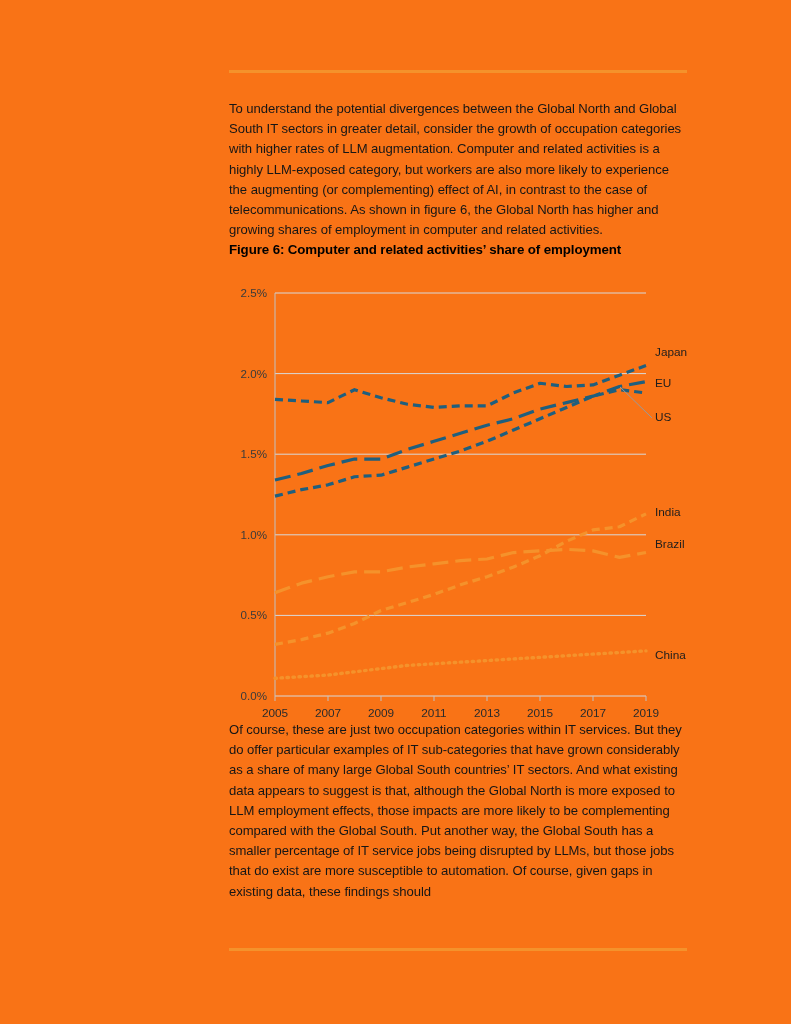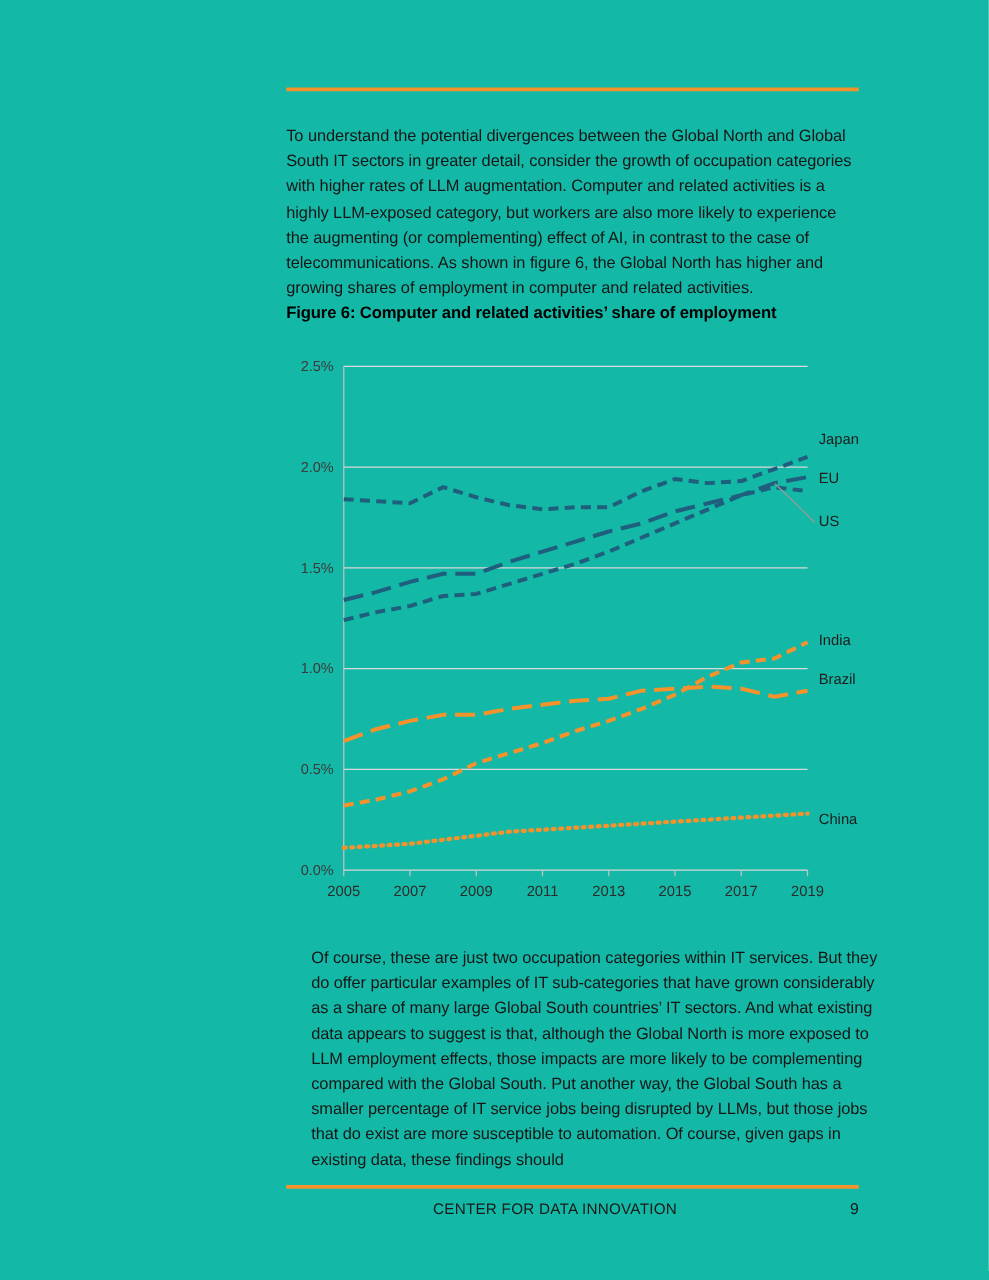--- a/index.html
+++ b/index.html
@@ -11,21 +11,21 @@
     width: 791px;
     height: 1024px;
     position: relative;
     font-family: "Liberation Sans", sans-serif;
     color: #1a1a1a;
     overflow: hidden;
   }
   .page {
     position: absolute;
     inset: 0;
-    background: #14b8a6;
+    background: #f97316;
   }
   .rule-top {
     position: absolute;
     left: 229px;
     top: 70px;
     width: 458px;
     height: 3px;
     background: #f5922b;
   }
   .rule-bottom {
@@ -43,21 +43,21 @@
   }
   p.para {
     margin: 0;
     font-size: 13.1px;
     line-height: 20.2px;
     color: #161616;
     text-align: left;
     letter-spacing: -0.05px;
   }
   #para-intro { top: 99px; }
-  #para-after { top: 756px; margin-left: 20px; }
+  #para-after { top: 720px; }
 
   .fig-title {
     position: absolute;
     left: 229px;
     top: 242px;
     width: 470px;
     font-size: 13.3px;
     font-weight: bold;
     color: #000000;
     letter-spacing: -0.1px;
@@ -157,18 +157,14 @@
         <path d="M 391 103.94400000000002 L 423 134.94400000000002" fill="none" stroke="#9a9a9a" stroke-width="1"></path>
       </svg>
   </div>
 
   <div class="body-col" id="para-after">
     <p class="para">Of course, these are just two occupation categories within IT services. But they do offer particular examples of IT sub-categories that have grown considerably as a share of many large Global South countries’ IT sectors. And what existing data appears to suggest is that, although the Global North is more exposed to LLM employment effects, those impacts are more likely to be complementing compared with the Global South. Put another way, the Global South has a smaller percentage of IT service jobs being disrupted by LLMs, but those jobs that do exist are more susceptible to automation. Of course, given gaps in existing data, these findings should</p>
   </div>
 
   <div class="rule-bottom"></div>
 
-  <div class="footer">
-    <div class="footer-title">CENTER FOR DATA INNOVATION</div>
-    <div class="footer-page">9</div>
-  </div>
 
 </div>
 
 </body></html>

